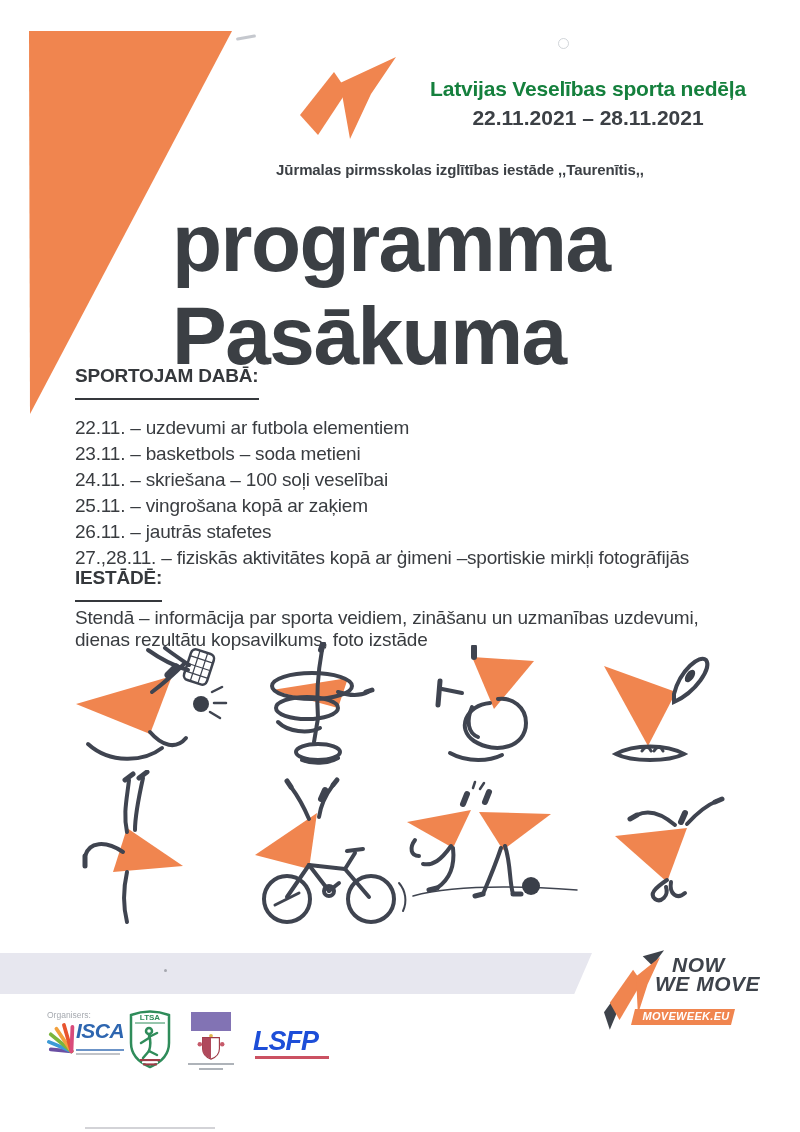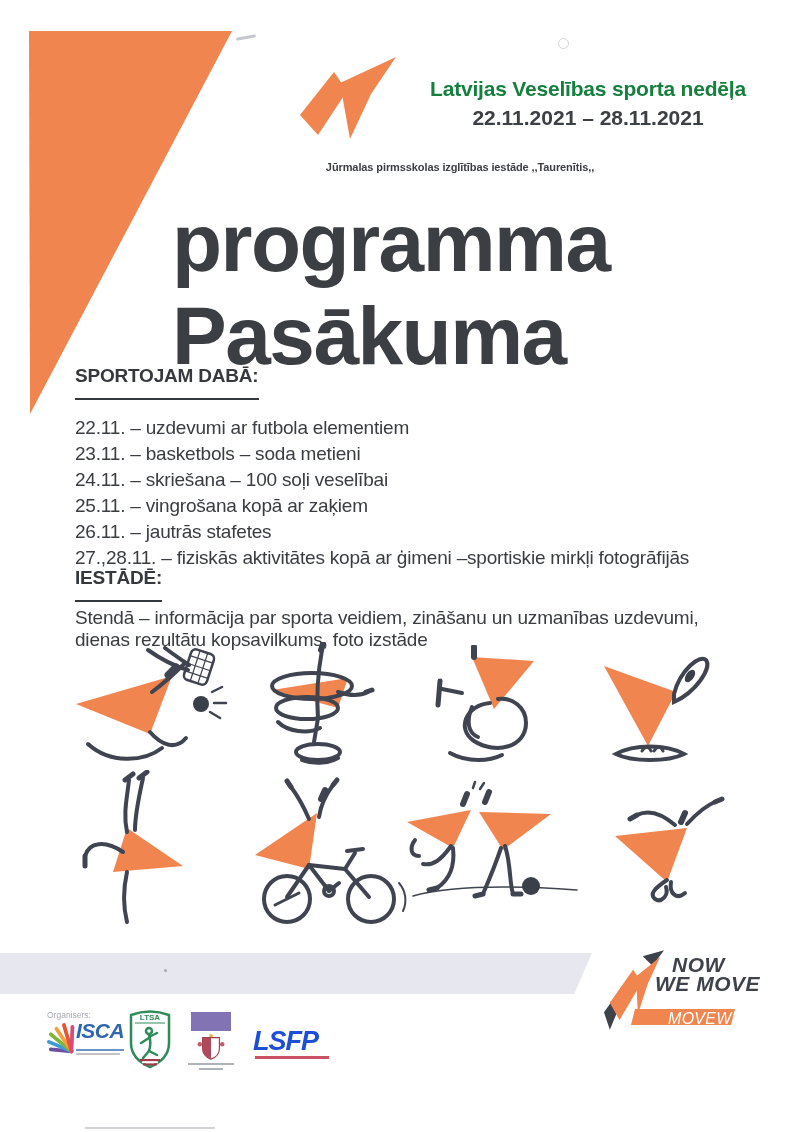--- a/index.html
+++ b/index.html
@@ -8,21 +8,21 @@
   .abs{position:absolute;}
 
   
   .corner-tri{left:0;top:0;width:240px;height:420px;}
 
   
   .hdr-logo{left:298px;top:55px;width:100px;height:86px;}
   .hdr-text{left:402px;top:74px;width:372px;text-align:center;}
   .hdr-title{font-size:21px;font-weight:bold;line-height:29px;color:#15803d;letter-spacing:-0.2px;}
   .hdr-dates{font-size:21px;font-weight:bold;line-height:29px;color:#3C4045;}
-  .subtitle{left:180px;top:161px;width:560px;text-align:center;font-size:11px;font-weight:bold;color:#3C4045;letter-spacing:-0.1px;}
+  .subtitle{left:180px;top:161px;width:560px;text-align:center;font-size:15px;font-weight:bold;color:#3C4045;letter-spacing:-0.1px;}
 
   .main-title{left:172px;top:196px;width:560px;font-size:82px;font-weight:bold;letter-spacing:-1.5px;
               line-height:93px;color:#3B3F44;}
 
   
   .sec-outdoor{left:75px;top:365px;width:700px;}
   .sec-indoor{left:75px;top:567px;width:680px;}
   .sec-heading{font-size:19px;font-weight:bold;color:#35383C;display:inline-block;
                border-bottom:2px solid #35383C;padding-bottom:11px;letter-spacing:-0.2px;}
   .program-list{margin-top:15px;}
@@ -35,21 +35,21 @@
   
   .band{left:0;top:953px;width:592px;height:41px;background:#E7E7EF;
         clip-path:polygon(0 0,100% 0,97% 100%,0 100%);}
 
   
   .nwm-icon{left:604px;top:950px;width:62px;height:82px;}
   .nwm-now{left:672px;top:953px;font-size:21px;font-weight:bold;font-style:italic;color:#3E434B;letter-spacing:0.5px;}
   .nwm-wemove{left:655px;top:972px;font-size:21px;font-weight:bold;font-style:italic;color:#3E434B;letter-spacing:0.5px;}
   .nwm-join{left:660px;top:999px;font-size:10px;font-weight:bold;font-style:italic;color:#F0854F;margin-top:16px;}
   .nwm-banner{left:633px;top:1009px;width:100px;height:16px;background:#F0854F;transform:skewX(-14deg);}
-  .nwm-site{left:636px;top:1010px;width:100px;text-align:center;font-size:16px;font-weight:normal;font-style:italic;color:#ffffff;letter-spacing:0.3px;margin-left:32px;}
+  .nwm-site{left:636px;top:1010px;width:100px;text-align:center;font-size:11px;font-weight:bold;font-style:italic;color:#ffffff;letter-spacing:0.3px;}
 
   
   .org-label{left:47px;top:1010px;font-size:8.5px;color:#A6AAB0;}
   .isca-burst{left:47px;top:1022px;width:32px;height:36px;}
   .isca-text{left:76px;top:1019px;font-size:21px;font-weight:bold;font-style:italic;color:#2E66B0;letter-spacing:-0.5px;}
   .isca-bar1{left:76px;top:1049px;width:48px;height:2px;background:#2E66B0;opacity:.7;}
   .isca-bar2{left:76px;top:1053px;width:44px;height:1.5px;background:#A6AAB0;opacity:.7;}
   .ltsa-logo{left:128px;top:1007px;width:44px;height:62px;}
   .min-rect{left:191px;top:1012px;width:40px;height:19px;background:#8273B4;}
   .min-arms{left:196px;top:1033px;width:30px;height:28px;}

